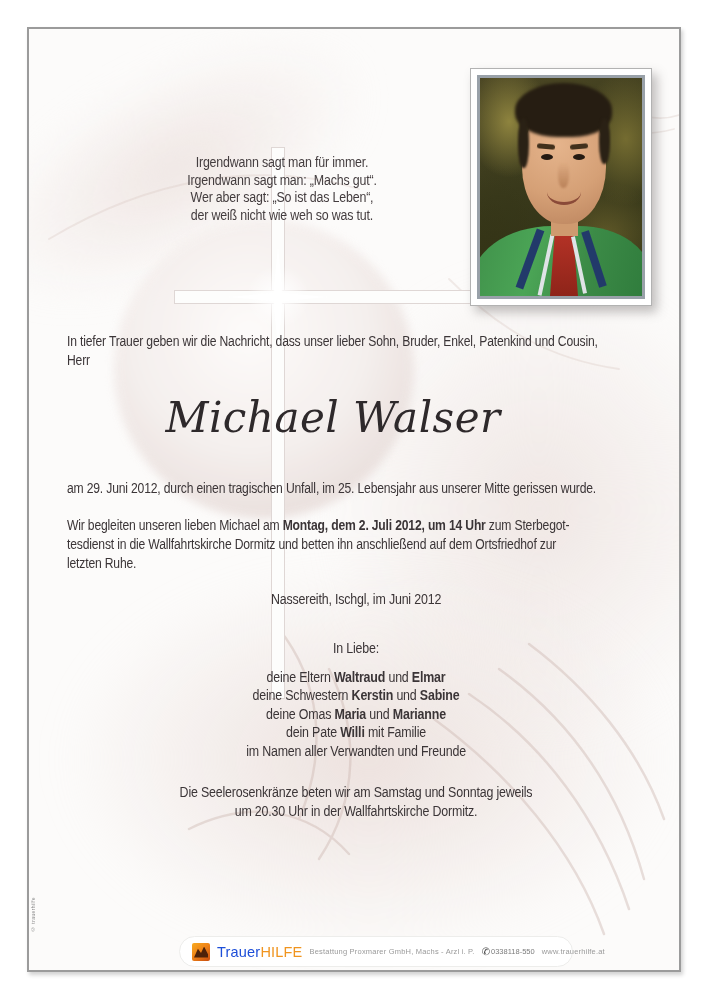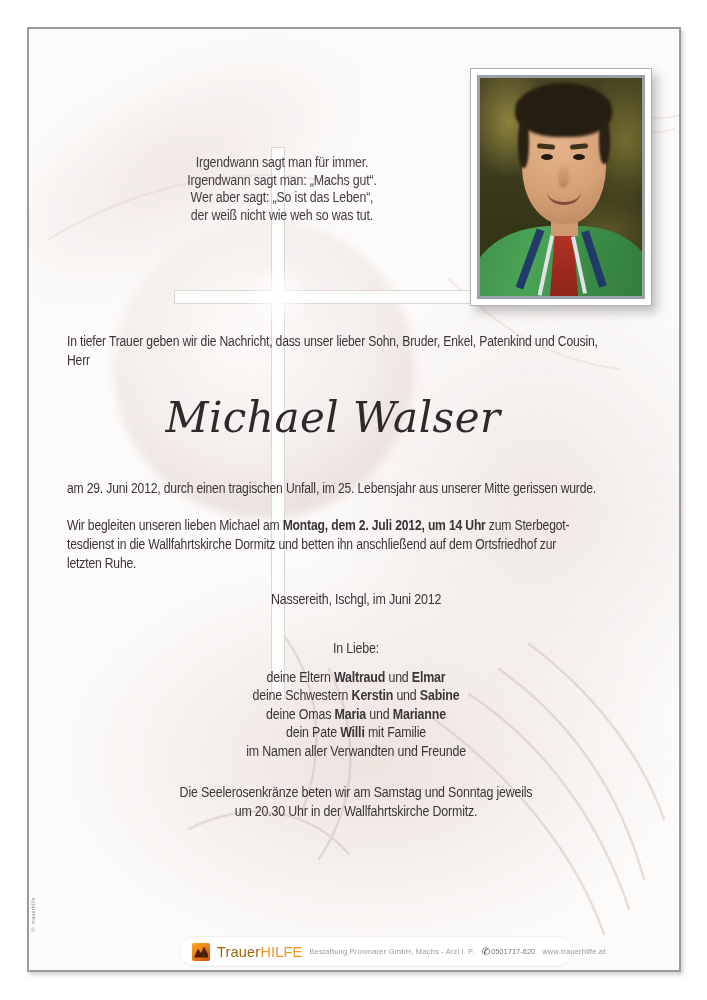--- a/index.html
+++ b/index.html
@@ -98,21 +98,21 @@
   .rosary { left:0; top:754px; width:654px; }
   
   .footer-bar { position:absolute; left:150px; top:907px; width:394px; height:31px;
     box-sizing:border-box; background:#fff; border:1px solid #ededeb; border-radius:16px;
     display:flex; align-items:center; gap:7px; padding:0 12px; }
   .logo-sq { width:18px; height:18px; border-radius:2px; position:relative; flex:none;
     background:linear-gradient(140deg,#f8ab20 0%,#ef8418 45%,#c84d0e 100%); }
   .logo-sq::after { content:""; position:absolute; left:2px; top:4px; width:14px; height:11px;
     background:#4d2209; clip-path:polygon(0 100%, 28% 20%, 50% 60%, 72% 0, 100% 70%, 100% 100%); }
   .brand { font-size:14.5px; letter-spacing:.2px; white-space:nowrap; }
-  .brand .g { color:#a16207; } .brand .o { color:#f0941e; }
+  .brand .g { color:#1d4ed8; } .brand .o { color:#f0941e; }
   .ftxt { font-size:7.5px; color:#9a9a9a; white-space:nowrap; letter-spacing:.2px; }
   .fphone { font-size:7.5px; color:#7c7c7c; white-space:nowrap; display:flex; align-items:center; gap:1px; }
   .fphone .ph { font-size:10px; color:#3a3a3a; line-height:1; }
   .side-note { position:absolute; left:1px; top:868px; writing-mode:vertical-rl;
     transform:rotate(180deg); font-size:5px; color:#8d8d8d; letter-spacing:.4px; }
 </style>
 </head>
 <body>
 
 <div class="stage">
@@ -218,20 +218,20 @@
       <div>Die Seelerosenkränze beten wir am Samstag und Sonntag jeweils</div>
       <div>um 20.30 Uhr in der Wallfahrtskirche Dormitz.</div>
     </div>
 
     <div class="footer-bar">
       <span class="logo-sq"></span>
       <span class="brand"><span class="g">Trauer</span><span class="o">HILFE</span></span>
       <span class="ftxt">Bestattung Proxmarer GmbH, Machs - Arzl i. P.</span>
       <span class="fphone">
           <span class="ph">✆</span>
-          <span>0501717-620</span>
+          <span>0338118-550</span>
         </span>
       <span class="ftxt">www.trauerhilfe.at</span>
     </div>
 
     <div class="side-note">© trauerhilfe</div>
   </div>
 </div>
 
 </body></html>

